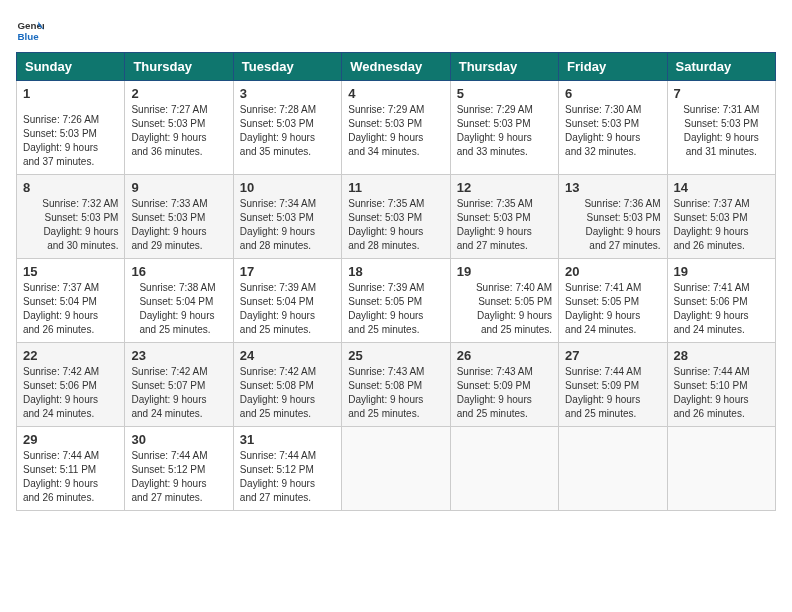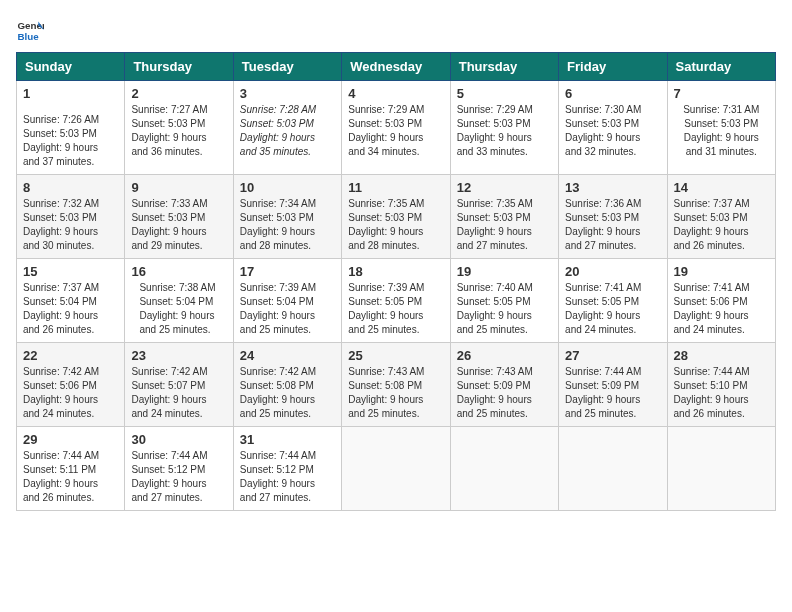--- a/index.html
+++ b/index.html
@@ -120,21 +120,21 @@
         </td>
         <td>
           <span class="day-number">2</span>
           <div class="day-info" style="white-space: pre-line;">Sunrise: 7:27 AM
 Sunset: 5:03 PM
 Daylight: 9 hours
 and 36 minutes.</div>
         </td>
         <td>
           <span class="day-number">3</span>
-          <div class="day-info" style="white-space: pre-line; font-style: italic;">Sunrise: 7:28 AM
+          <div class="day-info" style="white-space: pre-line;">Sunrise: 7:28 AM
 Sunset: 5:03 PM
 Daylight: 9 hours
 and 35 minutes.</div>
         </td>
         <td>
           <span class="day-number">4</span>
           <div class="day-info" style="white-space: pre-line;">Sunrise: 7:29 AM
 Sunset: 5:03 PM
 Daylight: 9 hours
 and 34 minutes.</div>
@@ -157,21 +157,21 @@
           <span class="day-number">7</span>
           <div class="day-info" style="white-space: pre-line; text-align: center;">Sunrise: 7:31 AM
 Sunset: 5:03 PM
 Daylight: 9 hours
 and 31 minutes.</div>
         </td>
       </tr>
       <tr>
         <td>
           <span class="day-number">8</span>
-          <div class="day-info" style="white-space: pre-line;">Sunrise: 7:32 AM
+          <div class="day-info" style="white-space: pre-line; text-align: right;">Sunrise: 7:32 AM
 Sunset: 5:03 PM
 Daylight: 9 hours
 and 30 minutes.</div>
         </td>
         <td>
           <span class="day-number">9</span>
           <div class="day-info" style="white-space: pre-line;">Sunrise: 7:33 AM
 Sunset: 5:03 PM
 Daylight: 9 hours
 and 29 minutes.</div>
@@ -192,21 +192,21 @@
         </td>
         <td>
           <span class="day-number">12</span>
           <div class="day-info" style="white-space: pre-line;">Sunrise: 7:35 AM
 Sunset: 5:03 PM
 Daylight: 9 hours
 and 27 minutes.</div>
         </td>
         <td>
           <span class="day-number">13</span>
-          <div class="day-info" style="white-space: pre-line;">Sunrise: 7:36 AM
+          <div class="day-info" style="white-space: pre-line; text-align: right;">Sunrise: 7:36 AM
 Sunset: 5:03 PM
 Daylight: 9 hours
 and 27 minutes.</div>
         </td>
         <td>
           <span class="day-number">14</span>
           <div class="day-info" style="white-space: pre-line;">Sunrise: 7:37 AM
 Sunset: 5:03 PM
 Daylight: 9 hours
 and 26 minutes.</div>
@@ -236,21 +236,21 @@
         </td>
         <td>
           <span class="day-number">18</span>
           <div class="day-info" style="white-space: pre-line;">Sunrise: 7:39 AM
 Sunset: 5:05 PM
 Daylight: 9 hours
 and 25 minutes.</div>
         </td>
         <td>
           <span class="day-number">19</span>
-          <div class="day-info" style="white-space: pre-line;">Sunrise: 7:40 AM
+          <div class="day-info" style="white-space: pre-line; text-align: right;">Sunrise: 7:40 AM
 Sunset: 5:05 PM
 Daylight: 9 hours
 and 25 minutes.</div>
         </td>
         <td>
           <span class="day-number">20</span>
           <div class="day-info" style="white-space: pre-line;">Sunrise: 7:41 AM
 Sunset: 5:05 PM
 Daylight: 9 hours
 and 24 minutes.</div>

